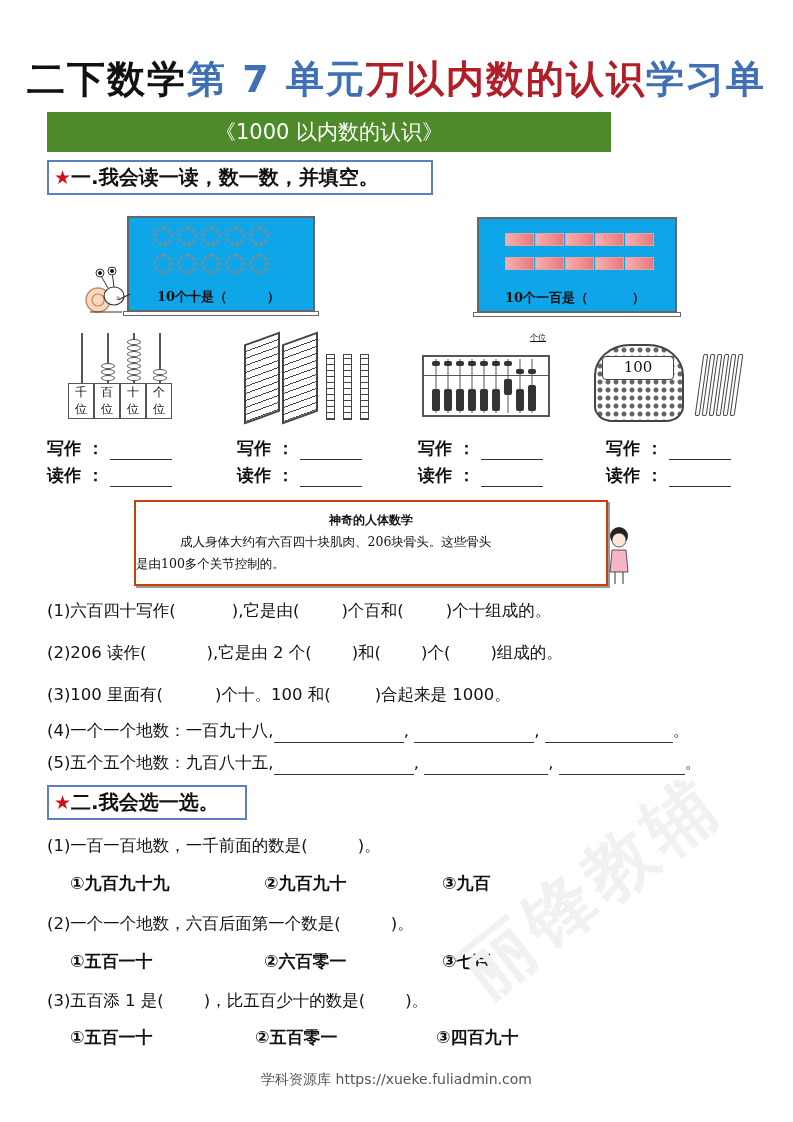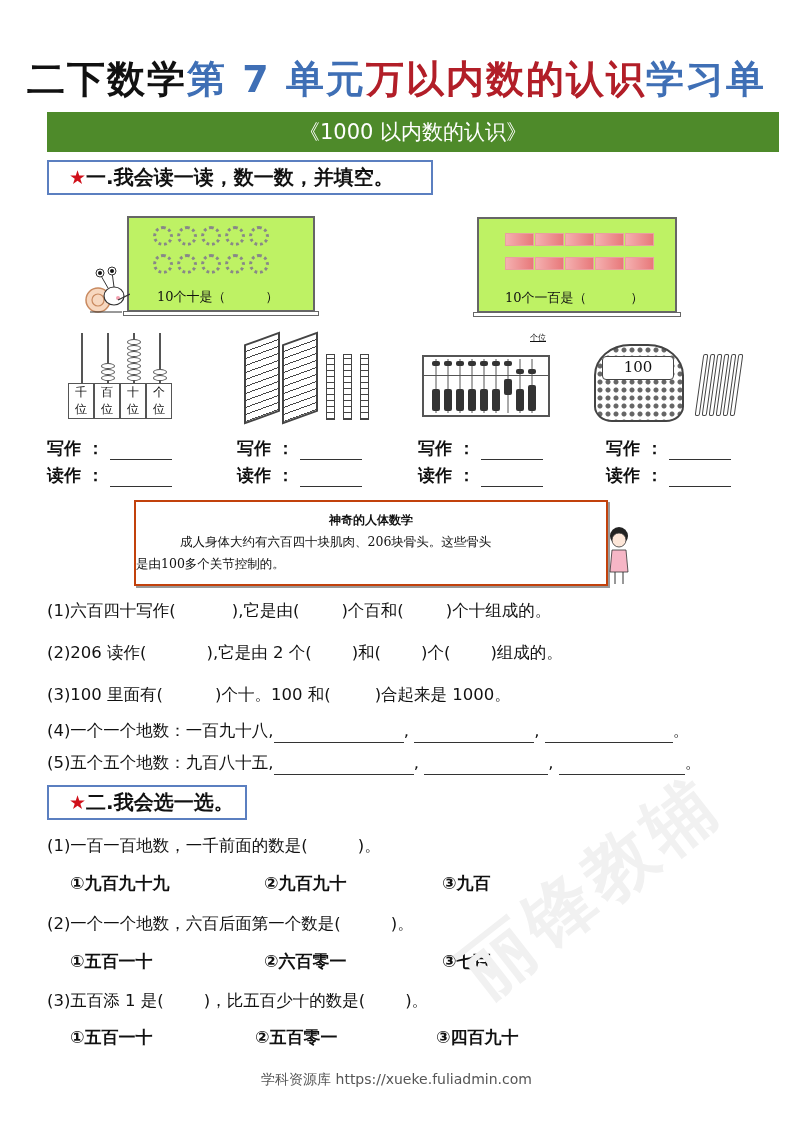--- a/index.html
+++ b/index.html
@@ -4,25 +4,25 @@
 <style>
   * { box-sizing: border-box; margin: 0; padding: 0; }
   body { width: 793px; height: 1122px; background: #ffffff; position: relative; overflow: hidden;
          font-family: "DejaVu Sans", sans-serif; color: #111; }
   .abs { position: absolute; }
   .title { left: 0; top: 54px; width: 793px; text-align: center; font-size: 38px; font-weight: bold; letter-spacing: 2px; line-height: 50px; }
   .title .t1 { color: #111; }
   .title .t2 { color: #3f6fb5; }
   .title .t3 { color: #b21e28; }
   .title .t4 { color: #3f6fb5; }
-  .banner { left: 47px; top: 112px; width: 732px; height: 40px; background: #4e8a2a; color: #fff;
+  .banner { left: 47px; top: 112px; width: 564px; height: 40px; background: #4e8a2a; color: #fff;
             text-align: center; font-size: 21px; line-height: 40px; }
-  .sec-head { border: 2px solid #5b7fc0; height: 35px; font-size: 20px; font-weight: bold; line-height: 31px; padding-left: 20px; background:#fff; }
+  .sec-head { border: 2px solid #5b7fc0; height: 35px; font-size: 20px; font-weight: bold; line-height: 31px; padding-left: 5px; background:#fff; }
   .star { color: #d0101a; font-size: 19px; }
-  .board { border: 2px solid #666; background: #bef264; }
+  .board { border: 2px solid #666; background: #0ea5e9; font-weight: bold; }
   .board .rail { position:absolute; left:-6px; right:-6px; bottom:-6px; height:5px; border:1.5px solid #666; background:#fff; }
   .flower { width: 20px; height: 20px; border-radius: 50%; border: 3px dotted #888; display:inline-block; margin: 0 2px; }
   .note { font-family: "DejaVu Serif", serif; font-size: 13px; }
   .bill { width: 29px; height: 13px; background: linear-gradient(90deg,#f4b0b0,#e8787a); display:inline-block; margin-right:1px; border:1px solid #e9a0a0; }
   .wr-label { font-size: 17px; font-weight: bold; }
   .blank-line { display:inline-block; border-bottom: 1.5px solid #333; height: 16px; vertical-align: bottom; }
   .story { border: 2px solid #c2410c; background:#fff; box-shadow: 2px 2px 0 #999; }
   .story-title { font-size: 12px; font-weight: bold; text-align:center; }
   .story-text { font-family: "DejaVu Serif", serif; font-size: 12.5px; line-height: 22px; }
   .q { font-size: 16.5px; line-height: 24px; white-space: nowrap; }

